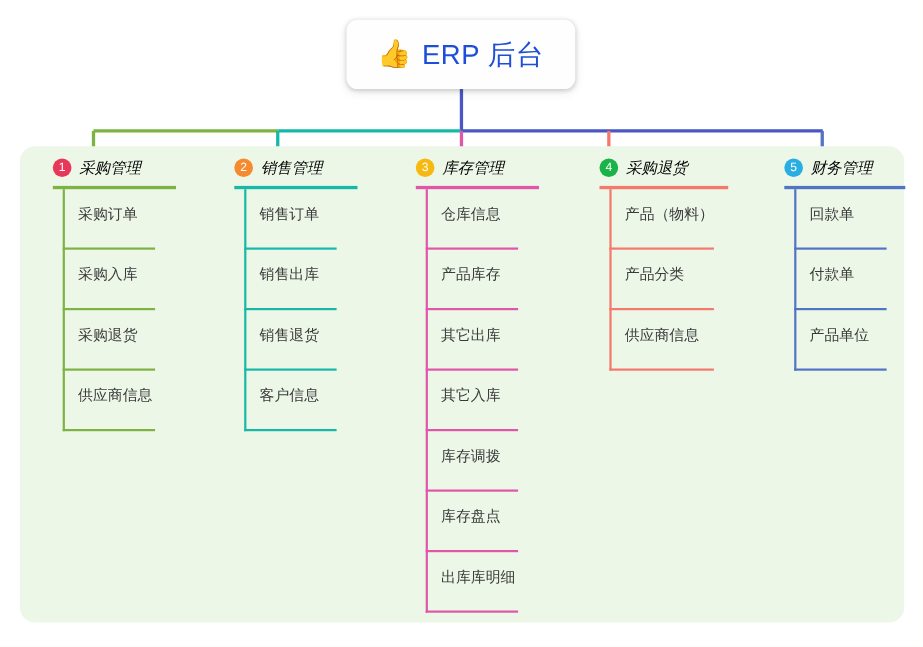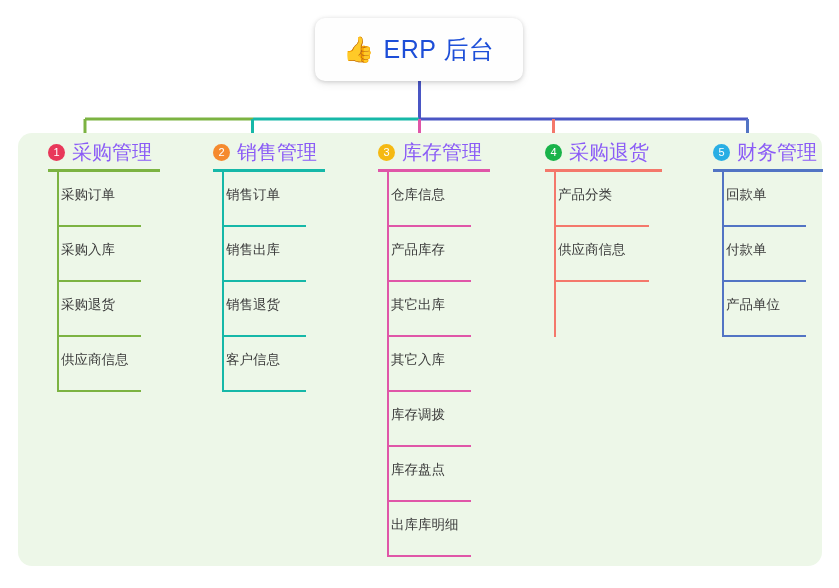--- a/index.html
+++ b/index.html
@@ -32,28 +32,28 @@
   }
 
   
   .col{position:absolute;top:0;}
   .col-head{position:relative;height:39px;display:flex;align-items:center;gap:7px;padding-left:15px;box-sizing:border-box;}
   .badge{
     width:17px;height:17px;border-radius:50%;
     display:flex;align-items:center;justify-content:center;
     color:#fff;font-size:11px;line-height:1;font-weight:400;flex:0 0 auto;
   }
-  .col-title{font-size:20px;color:#8b5cf6;white-space:nowrap;}
+  .col-title{font-size:14px;color:#000000;white-space:nowrap;font-style:italic;}
   .head-rule{position:absolute;left:15px;bottom:0;height:3px;}
 
   .items{position:relative;}
   .spine{position:absolute;left:24px;top:0;width:2px;}
   .item{position:relative;height:55px;}
   .item-label{
-    position:absolute;left:28px;top:14px;
+    position:absolute;left:38px;top:14px;
     font-size:13.5px;color:#3a3a3a;white-space:nowrap;
   }
   .item-rule{position:absolute;left:24px;bottom:0;height:2px;}
 </style>
 </head>
 <body>
 
 <div id="canvas">
 
   <svg class="conn" width="839" height="588" style="left:0;top:0;" viewBox="0 0 839 588">
@@ -172,20 +172,24 @@
         </div>
         <div class="col" style="left: 512px; width: 168px;">
           <div class="col-head">
             <span class="badge" style="background: rgb(25, 179, 74);">4</span>
             <span class="col-title">采购退货</span>
             <span class="head-rule" style="background: rgb(244, 120, 107); width: 117px;"></span>
           </div>
           <div class="items" style="height: 165px;">
             <span class="spine" style="background: rgb(244, 120, 107); height: 165px;"></span>
             <div class="item">
+              <span class="item-label">产品（物料）</span>
+              <span class="item-rule" style="background: rgb(244, 120, 107); width: 95px;"></span>
+            </div>
+            <div class="item">
               <span class="item-label">产品分类</span>
               <span class="item-rule" style="background: rgb(244, 120, 107); width: 95px;"></span>
             </div>
             <div class="item">
               <span class="item-label">供应商信息</span>
               <span class="item-rule" style="background: rgb(244, 120, 107); width: 95px;"></span>
             </div>
           </div>
         </div>
         <div class="col" style="left: 680px; width: 124px;">

